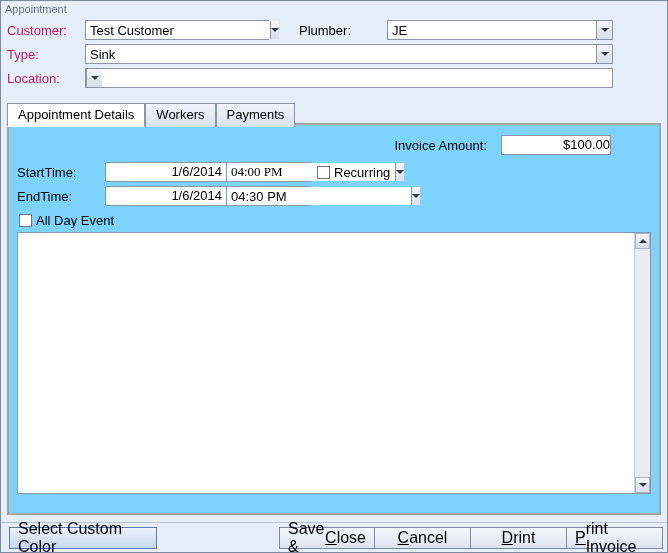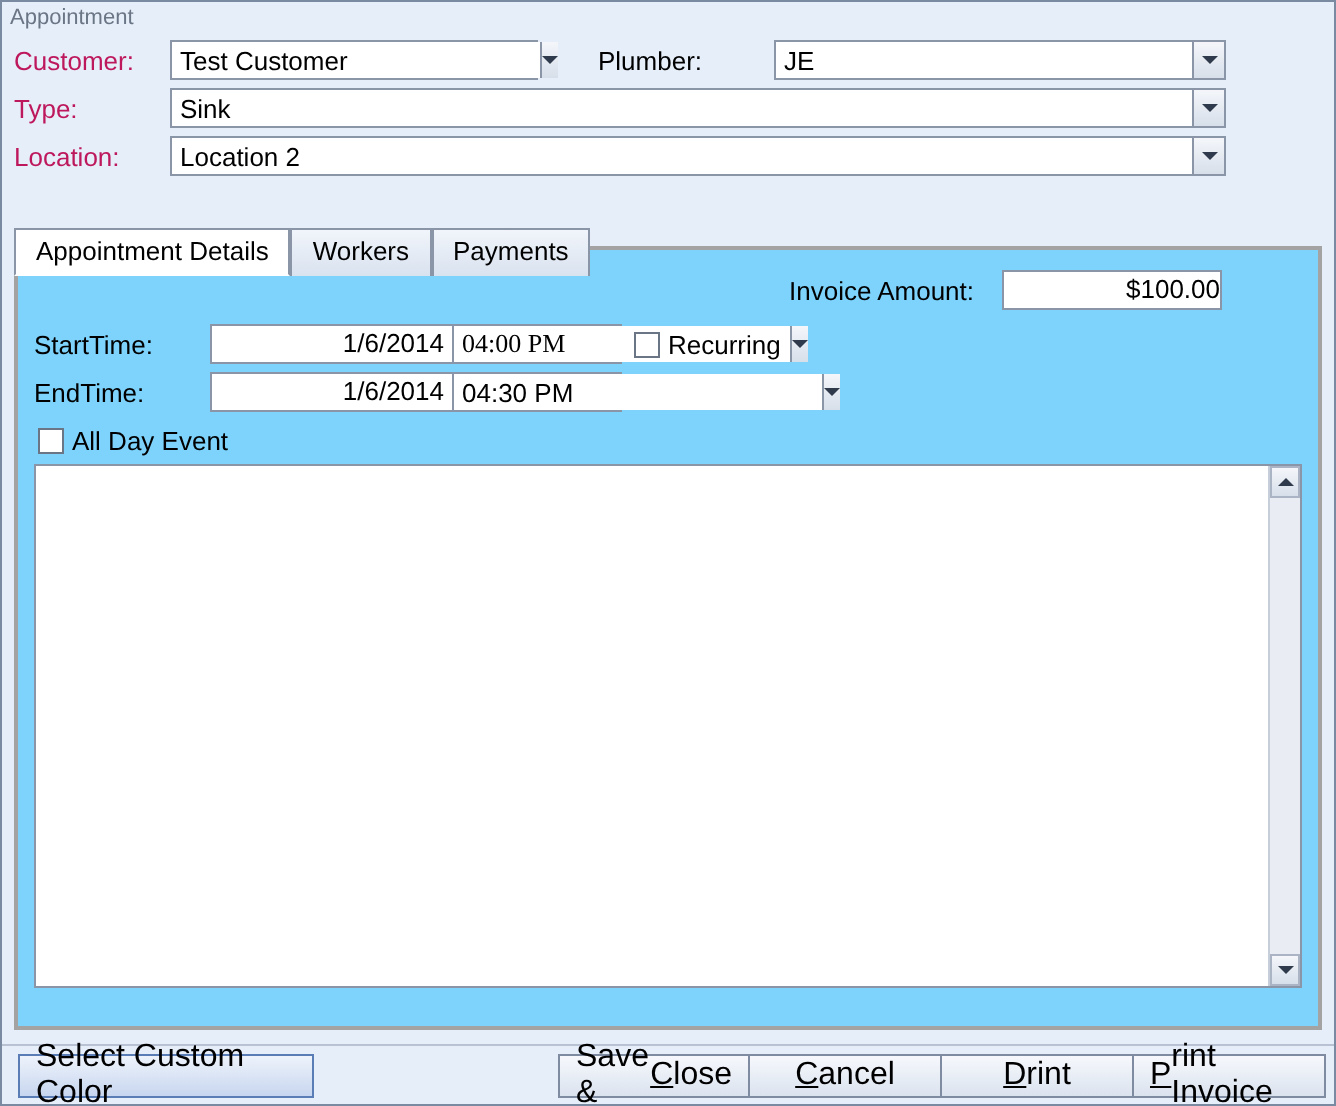--- a/index.html
+++ b/index.html
@@ -86,21 +86,21 @@
   }
   .tab {
     padding: 3px 10px 4px 10px;
     border: 1px solid #8a96a8;
     border-bottom: none;
     background: linear-gradient(#f1f5fb,#d9e2ef);
     margin-right: 0px;
     font-size: 13px;
     cursor: pointer;
     position: relative;
-    top: 15px;
+    top: 4px;
   }
   .tab.active {
     background: #fff;
     border-bottom: 1px solid #fff;
     z-index: 3;
   }
   .tab-panel {
     border: 2px solid #a3a3a3;
     background: #7dd3fc;
     height: 392px;
@@ -256,21 +256,20 @@
         <input class="combo-input" value="Sink" style="">
         <div class="combo-btn">
             <div class="caret-down"></div>
           </div>
       </div>
     </div>
 
     <div class="form-row">
       <div class="form-label">Location:</div>
       <div class="combo" style="flex:1;margin-right:48px;">
-        <input class="combo-input" value="Location 2" style="">
         <div class="combo-btn">
             <div class="caret-down"></div>
           </div>
       </div>
     </div>
   </div>
 
   <div class="tabs-wrap">
     <div class="tab-strip">
       <div class="tab active">Appointment Details</div>

